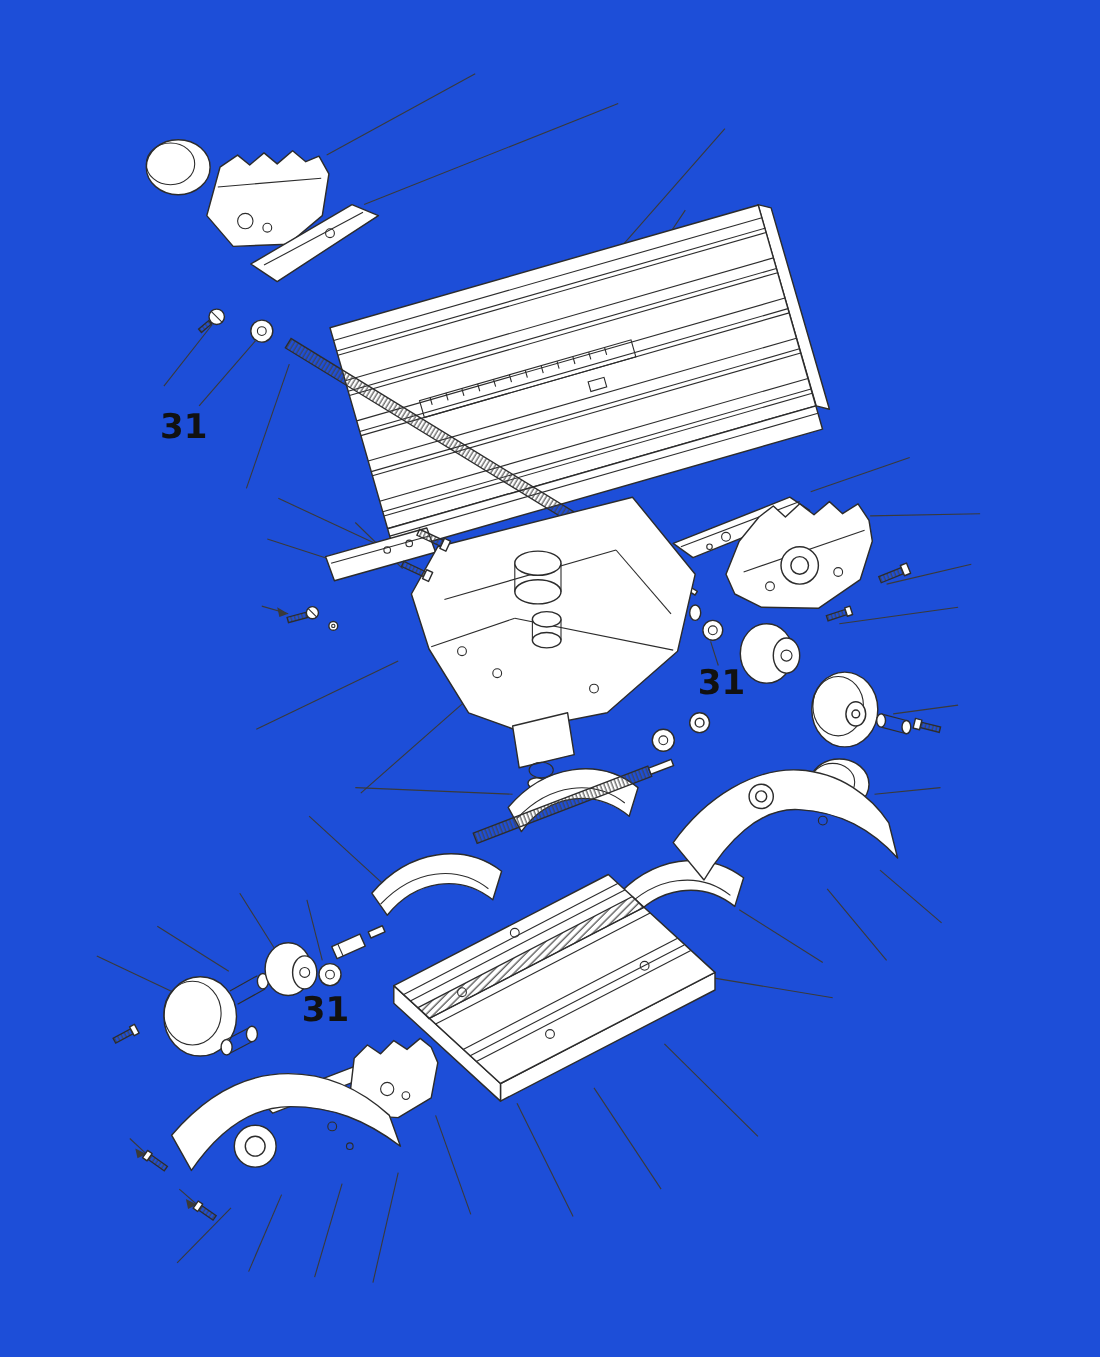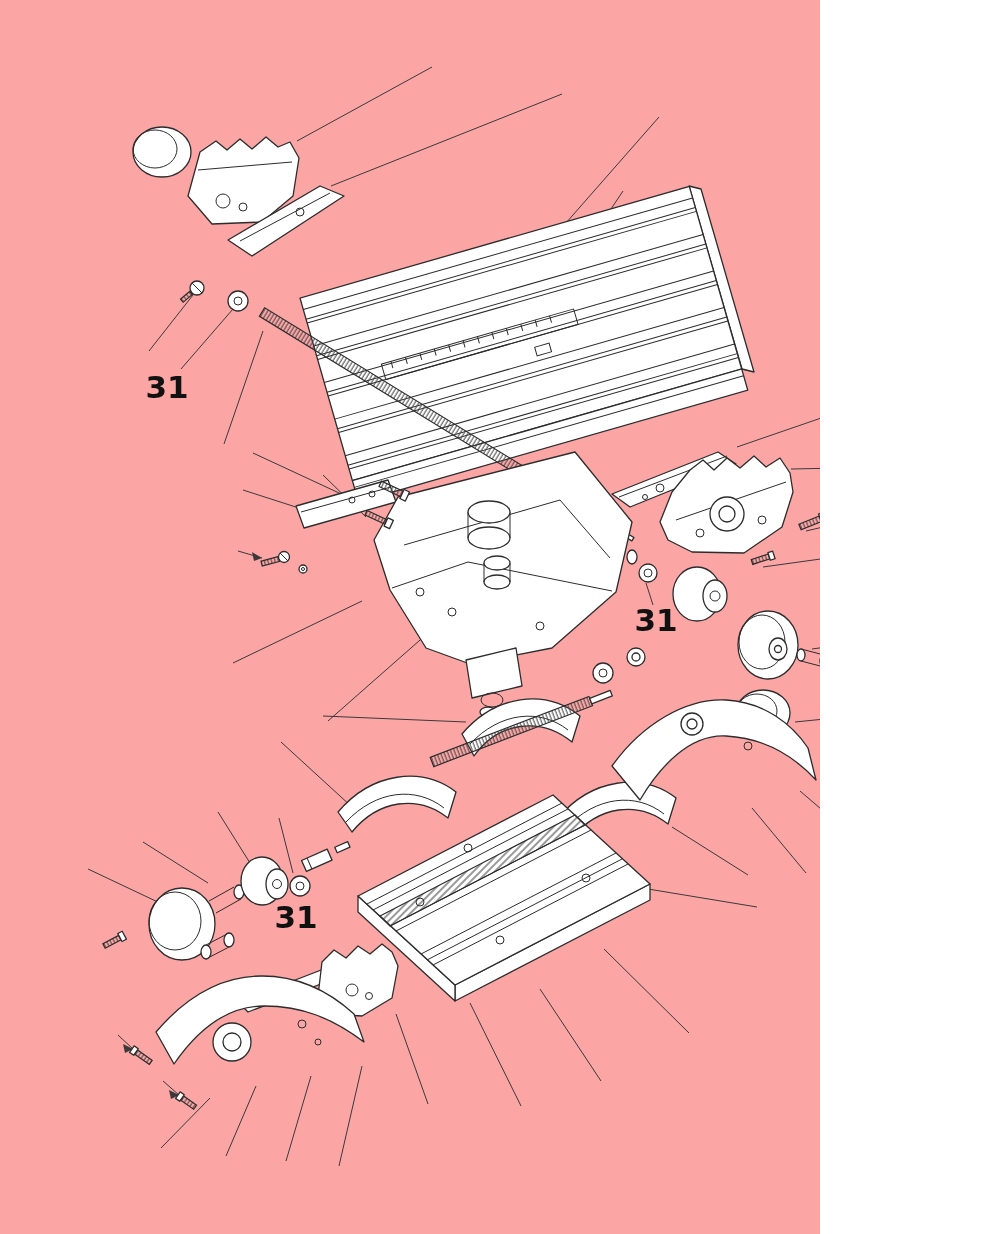--- a/index.html
+++ b/index.html
@@ -1,19 +1,19 @@
 <!DOCTYPE html>
 <html><head>
 <meta charset="utf-8">
 <style>
   html,body{margin:0;padding:0;background:#ffffff;}
   .stage{
     position:relative;
-    width:820px;height:1234px;
-    background:#fca5a5;
+    width:1000px;height:1234px;
+    background:#1d4ed8;
     font-family:"DejaVu Sans","Liberation Sans",sans-serif;
     overflow:hidden;
   }
   svg{display:block;}
   .part{fill:#ffffff;stroke:#2c2c2c;stroke-width:1.3;stroke-linejoin:round;}
   .detail{fill:none;stroke:#2c2c2c;stroke-width:1;}
   .leader{stroke:#3a3a3a;stroke-width:1;fill:none;}
   .arrow{fill:#3a3a3a;stroke:none;}
   .hatched{stroke:#2c2c2c;stroke-width:1.2;}
   .part-label{

